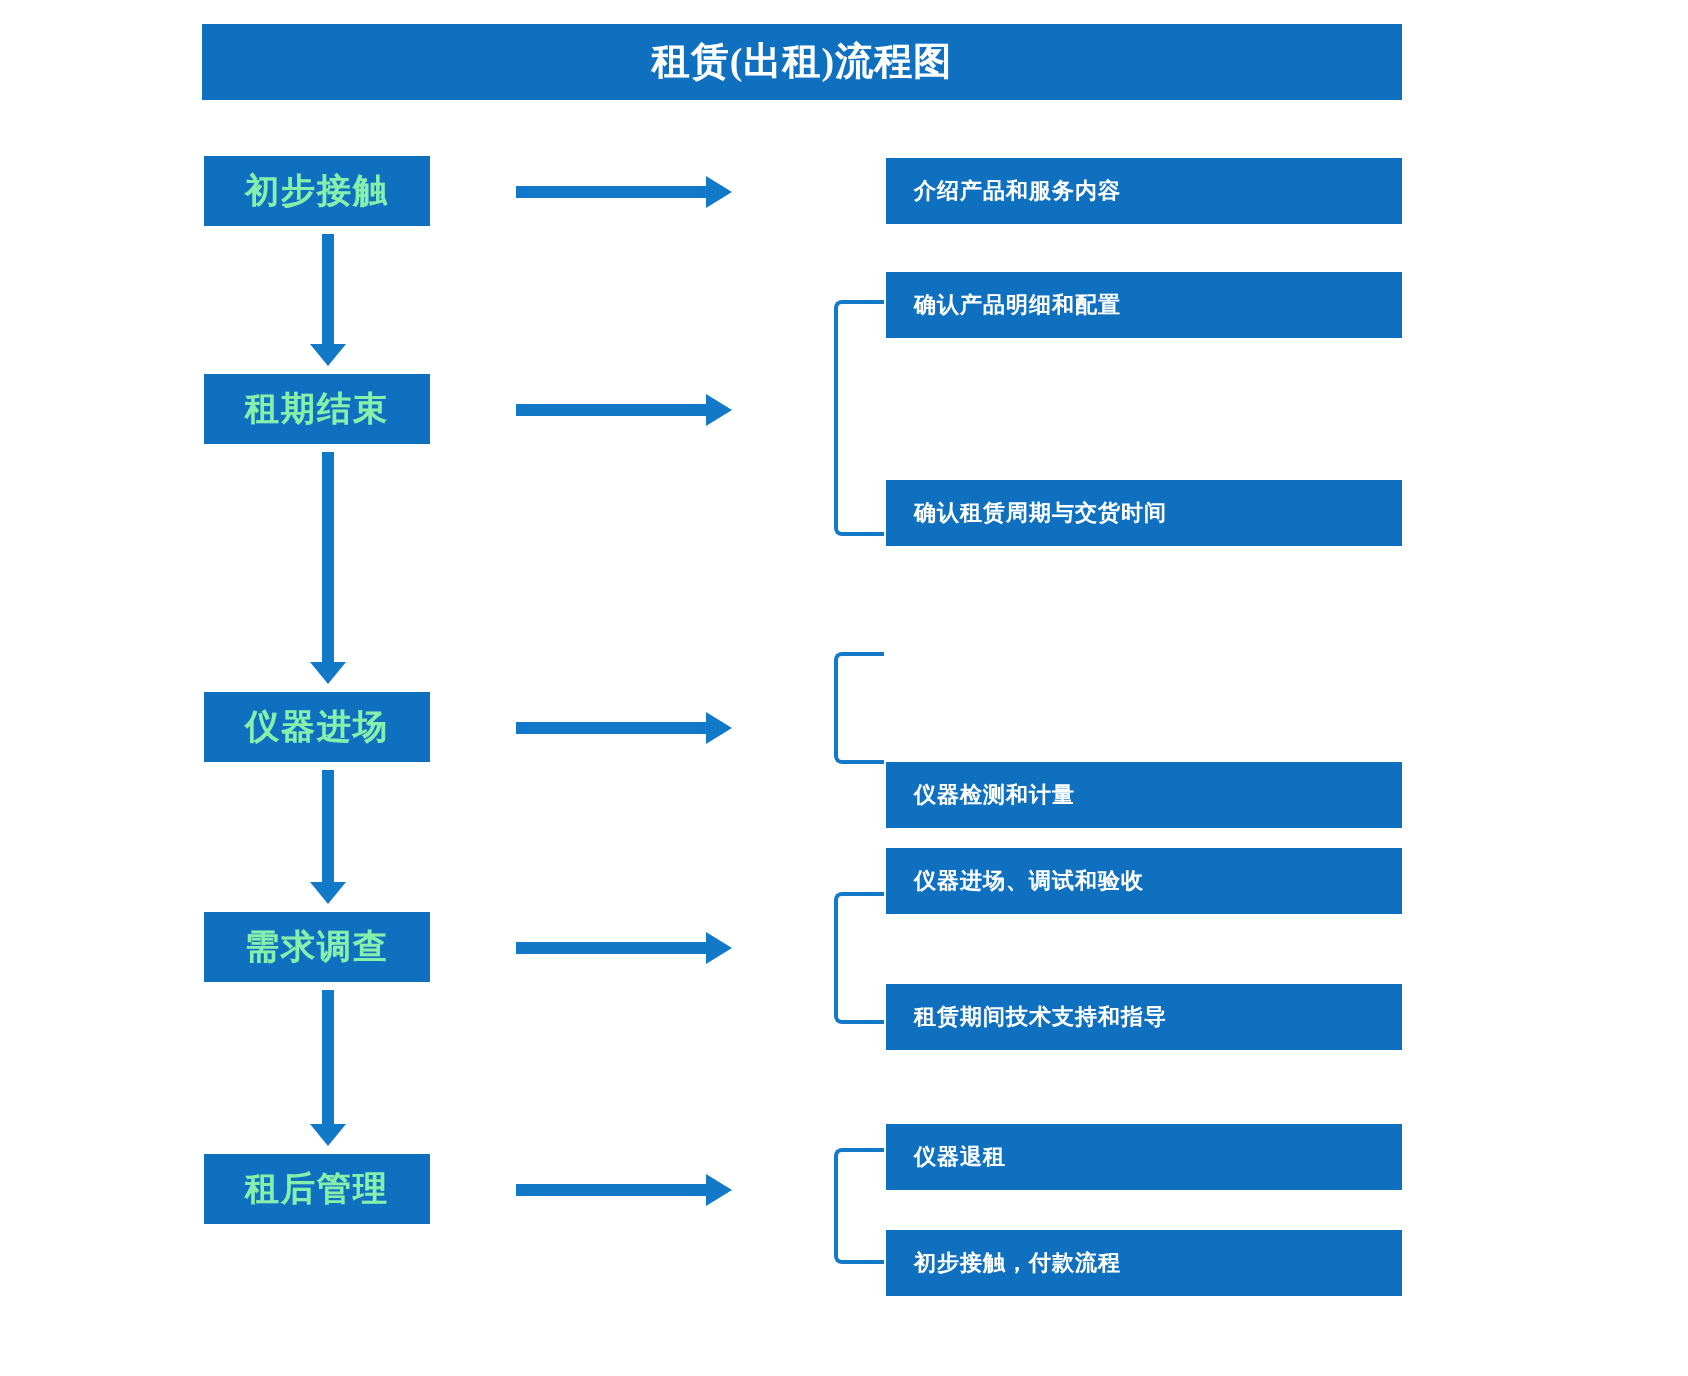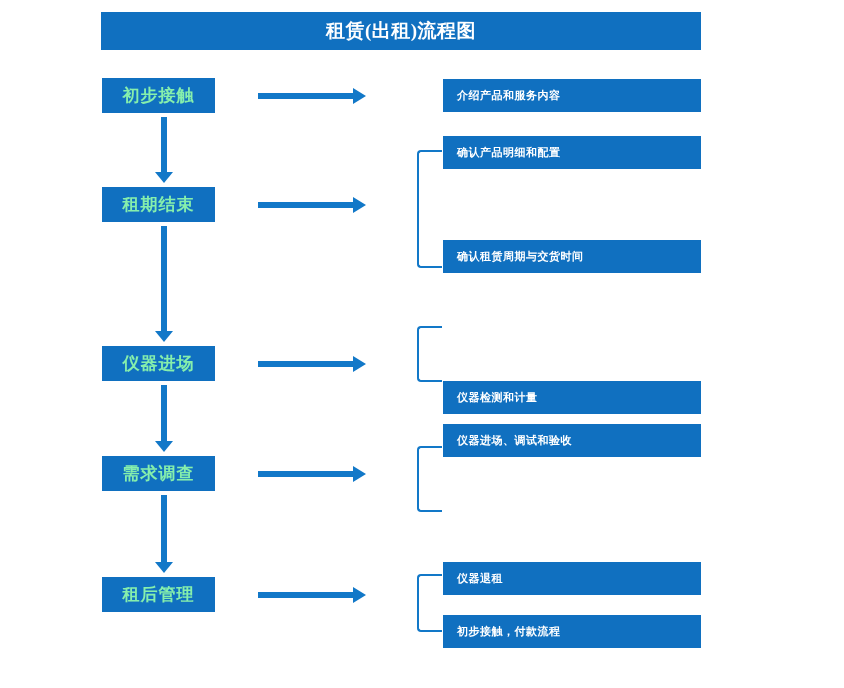--- a/index.html
+++ b/index.html
@@ -184,16 +184,17 @@
   <div class="bracket" style="top:150px; height:118px"></div>
   <div class="bracket" style="top:326px; height:56px"></div>
   <div class="bracket" style="top:446px; height:66px"></div>
   <div class="bracket" style="top:574px; height:58px"></div>
 
   <div class="detail-box" style="top:79px">介绍产品和服务内容</div>
   <div class="detail-box" style="top:136px">确认产品明细和配置</div>
   <div class="detail-box" style="top:240px">确认租赁周期与交货时间</div>
   <div class="detail-box" style="top:381px">仪器检测和计量</div>
   <div class="detail-box" style="top:424px">仪器进场、调试和验收</div>
+  <div class="detail-box" style="top:492px">租赁期间技术支持和指导</div>
   <div class="detail-box" style="top:562px">仪器退租</div>
   <div class="detail-box" style="top:615px">初步接触，付款流程</div>
 
 </div>
 
 </body></html>

